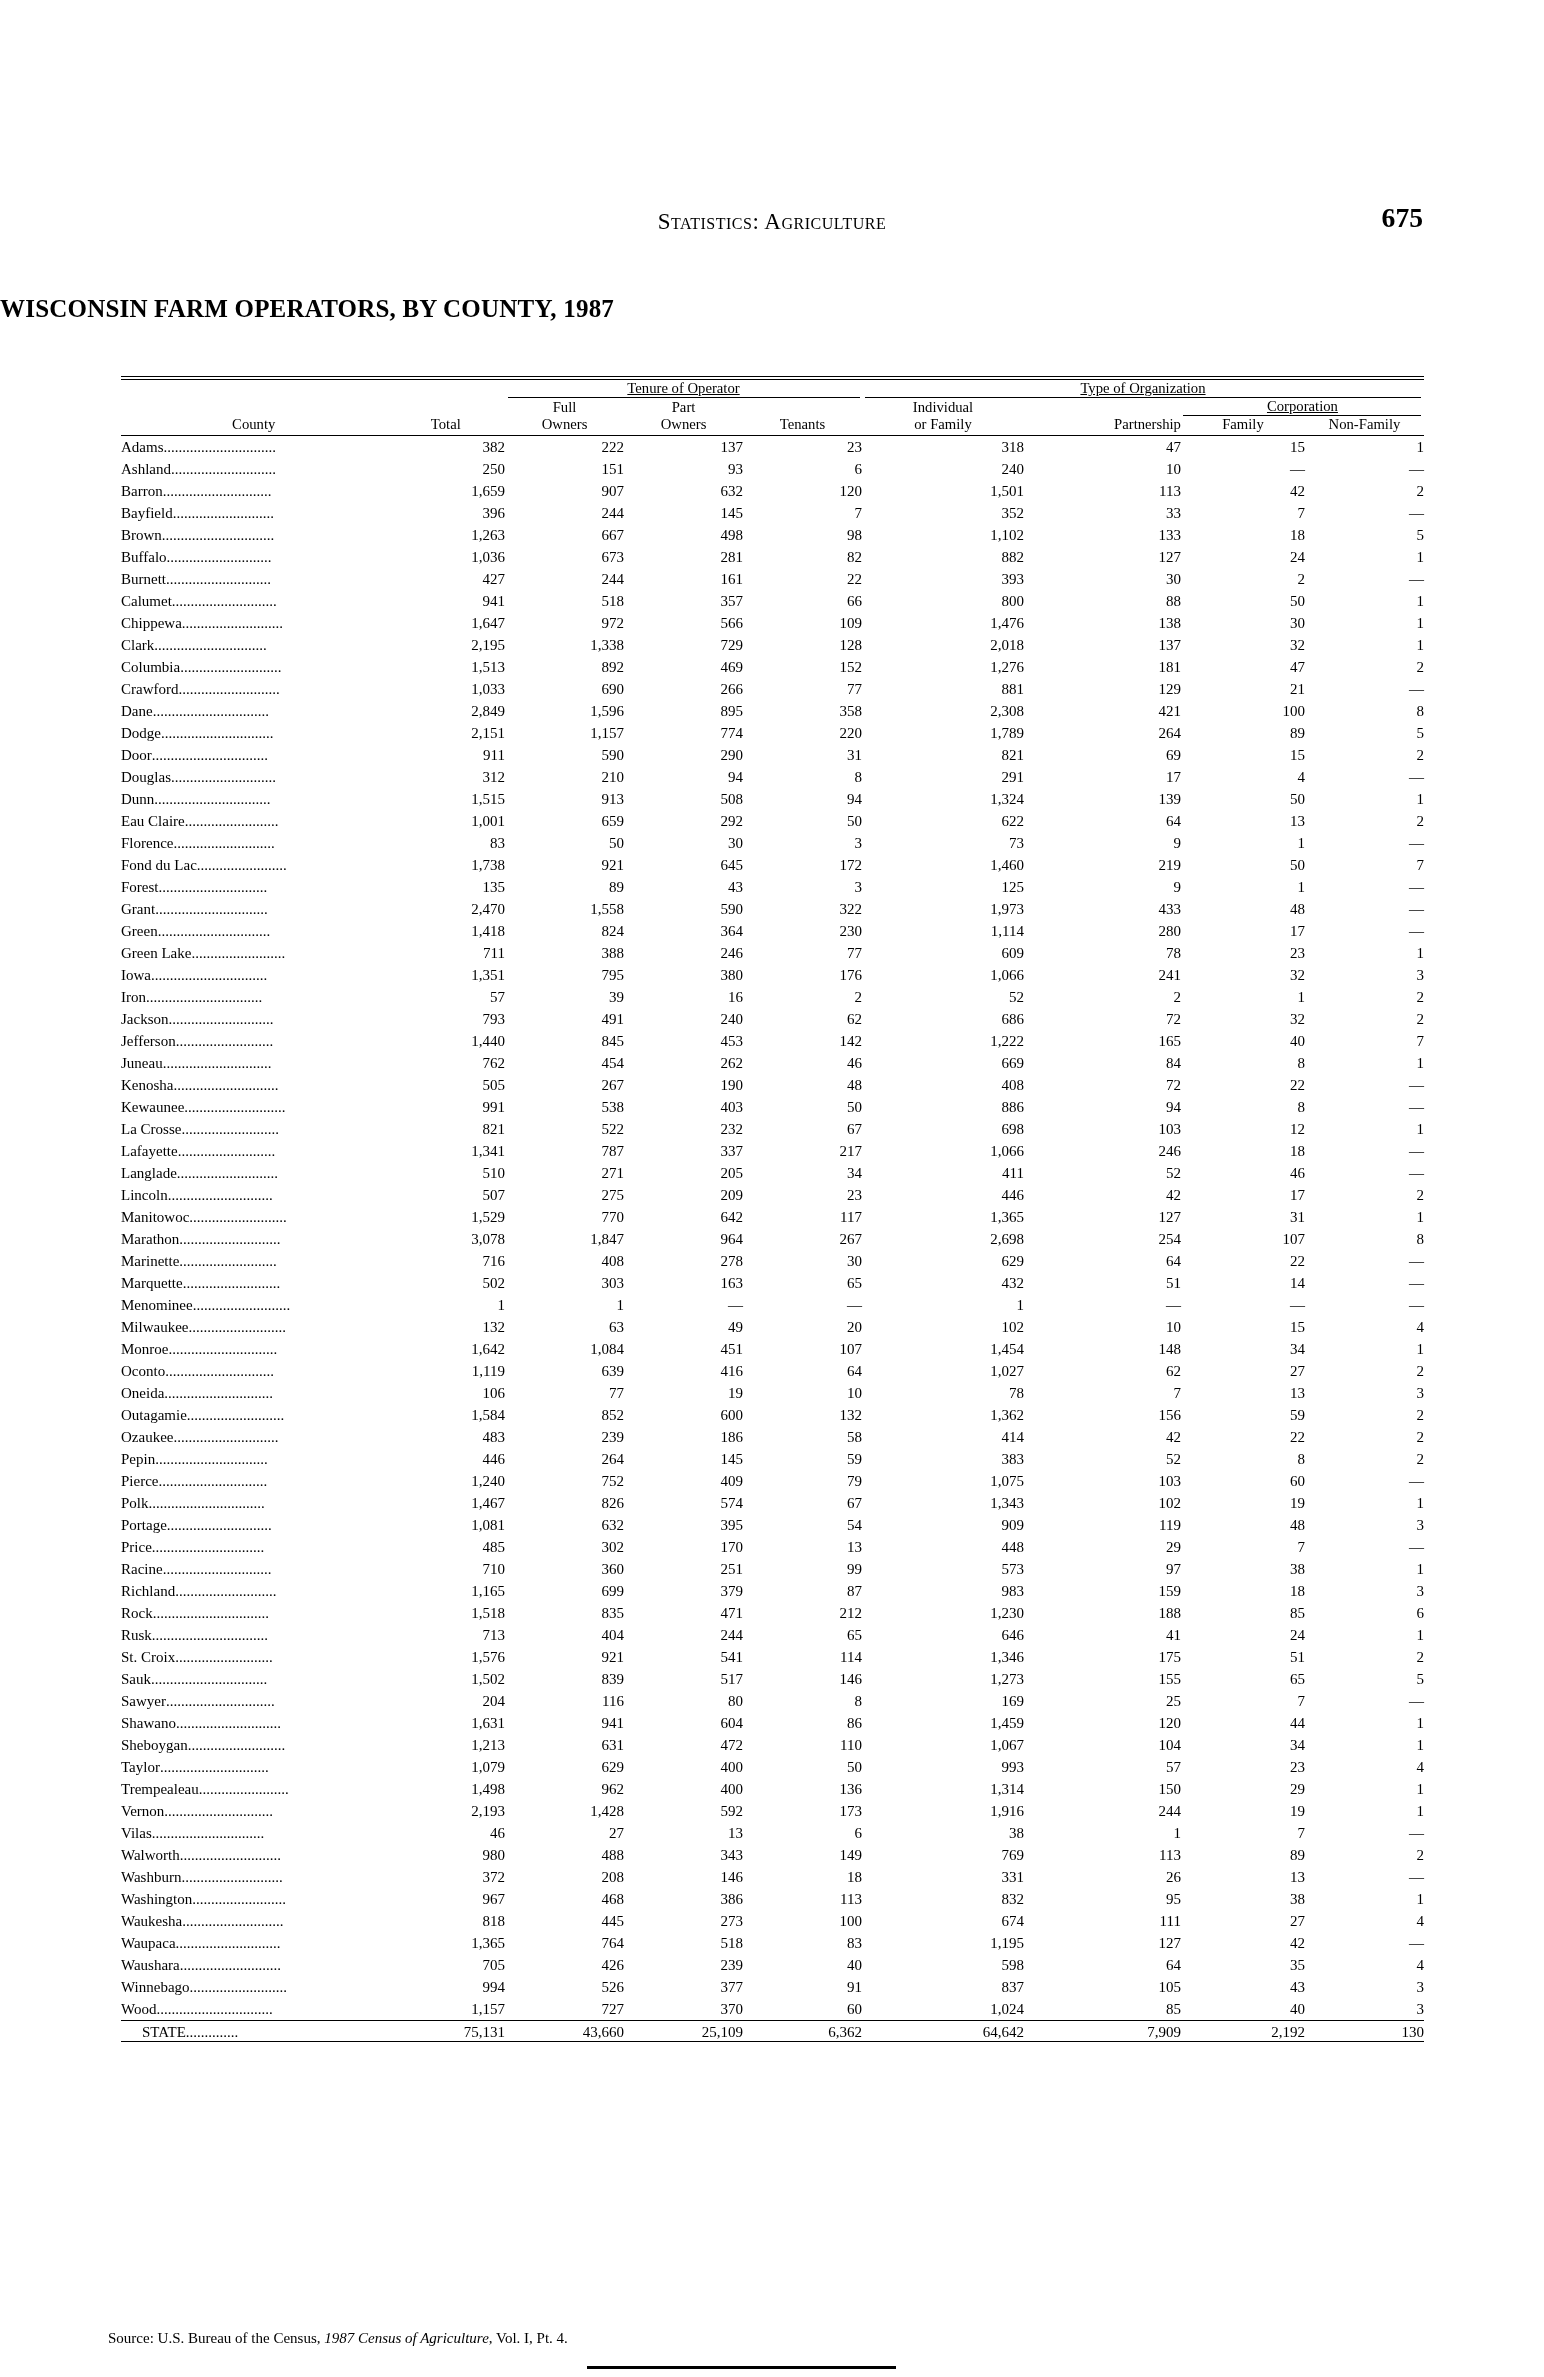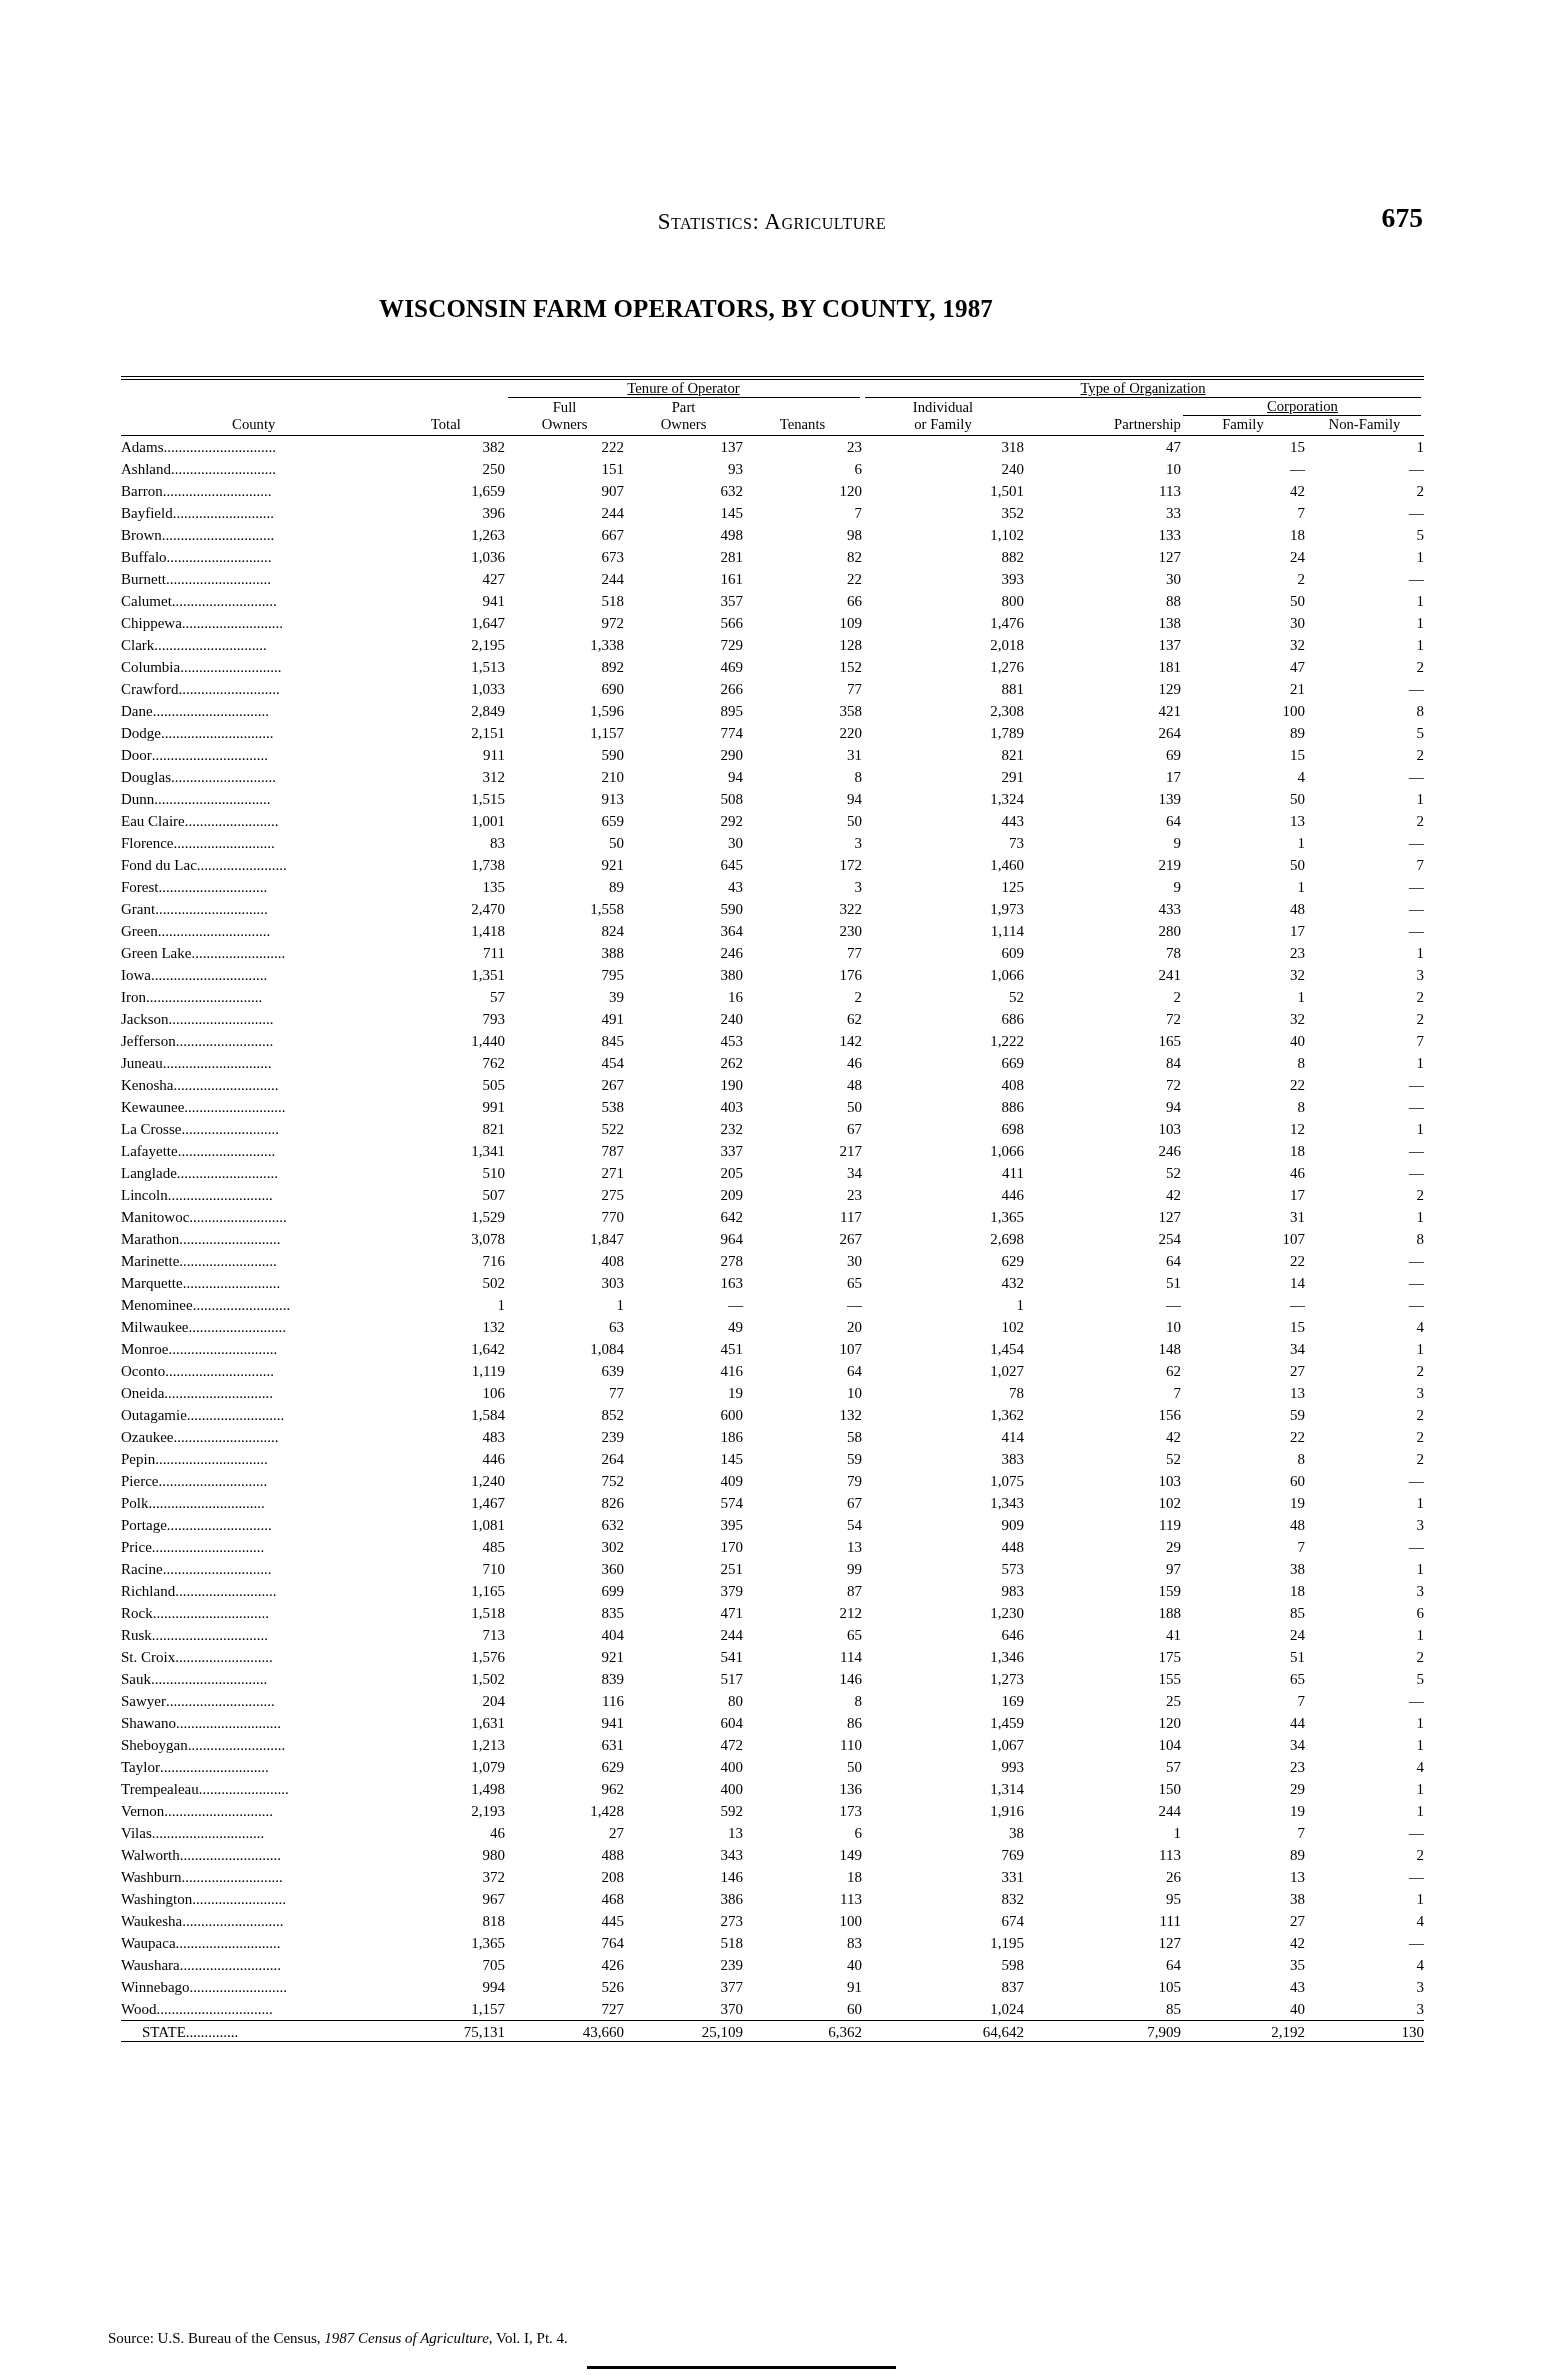--- a/index.html
+++ b/index.html
@@ -36,21 +36,20 @@
     top: 202px;
     font-size: 27.6px;
     font-weight: bold;
     font-family: "Liberation Serif", serif;
   }
   .doc-title {
     position: absolute;
     left: 0;
     top: 295px;
     width: 1372px;
-    text-align: center;
     font-size: 25px;
     font-weight: bold;
     letter-spacing: 0.2px;
   }
   .table-wrap {
     position: absolute;
     left: 121px;
     top: 376px;
     width: 1303px;
   }
@@ -373,21 +372,21 @@
             <td class="col-part2 row-cell">139</td>
             <td class="col-fam row-cell">50</td>
             <td class="col-nonfam row-cell">1</td>
           </tr>
           <tr>
             <td class="col-county row-cell county-cell"><span>Eau Claire</span><span class="dots"> .........................</span></td>
             <td class="col-total row-cell">1,001</td>
             <td class="col-full row-cell">659</td>
             <td class="col-part row-cell">292</td>
             <td class="col-ten row-cell">50</td>
-            <td class="col-indiv row-cell">443</td>
+            <td class="col-indiv row-cell">622</td>
             <td class="col-part2 row-cell">64</td>
             <td class="col-fam row-cell">13</td>
             <td class="col-nonfam row-cell">2</td>
           </tr>
           <tr>
             <td class="col-county row-cell county-cell"><span>Florence</span><span class="dots"> ...........................</span></td>
             <td class="col-total row-cell">83</td>
             <td class="col-full row-cell">50</td>
             <td class="col-part row-cell">30</td>
             <td class="col-ten row-cell">3</td>

